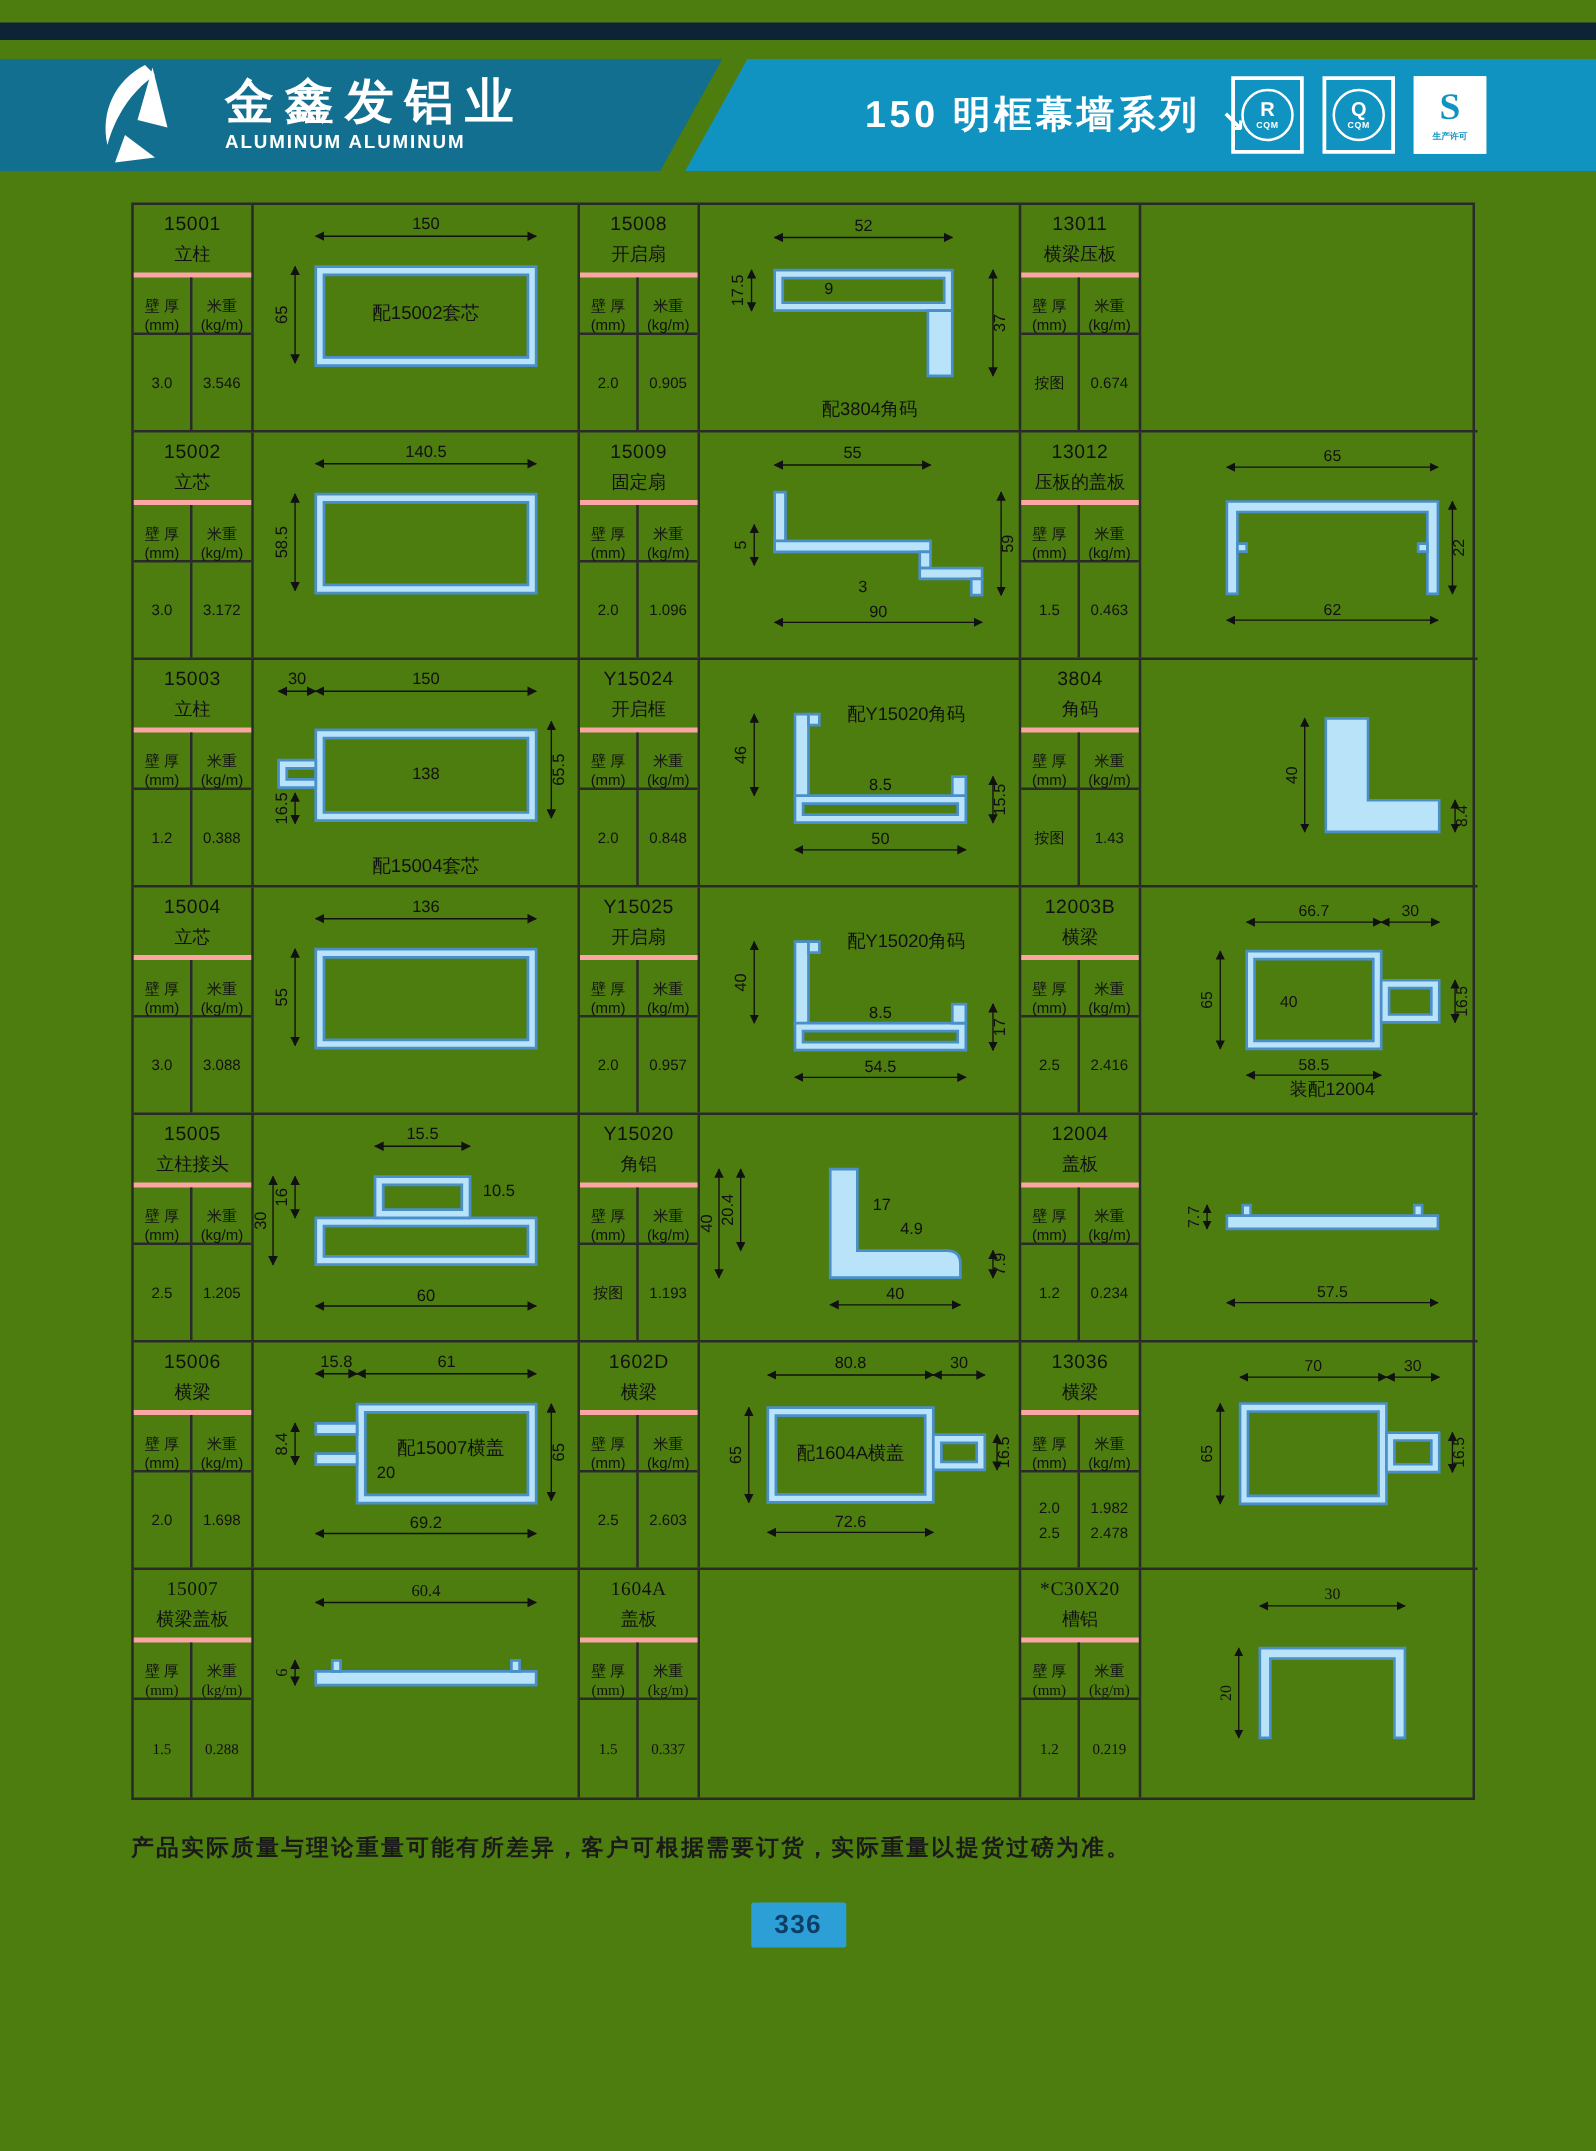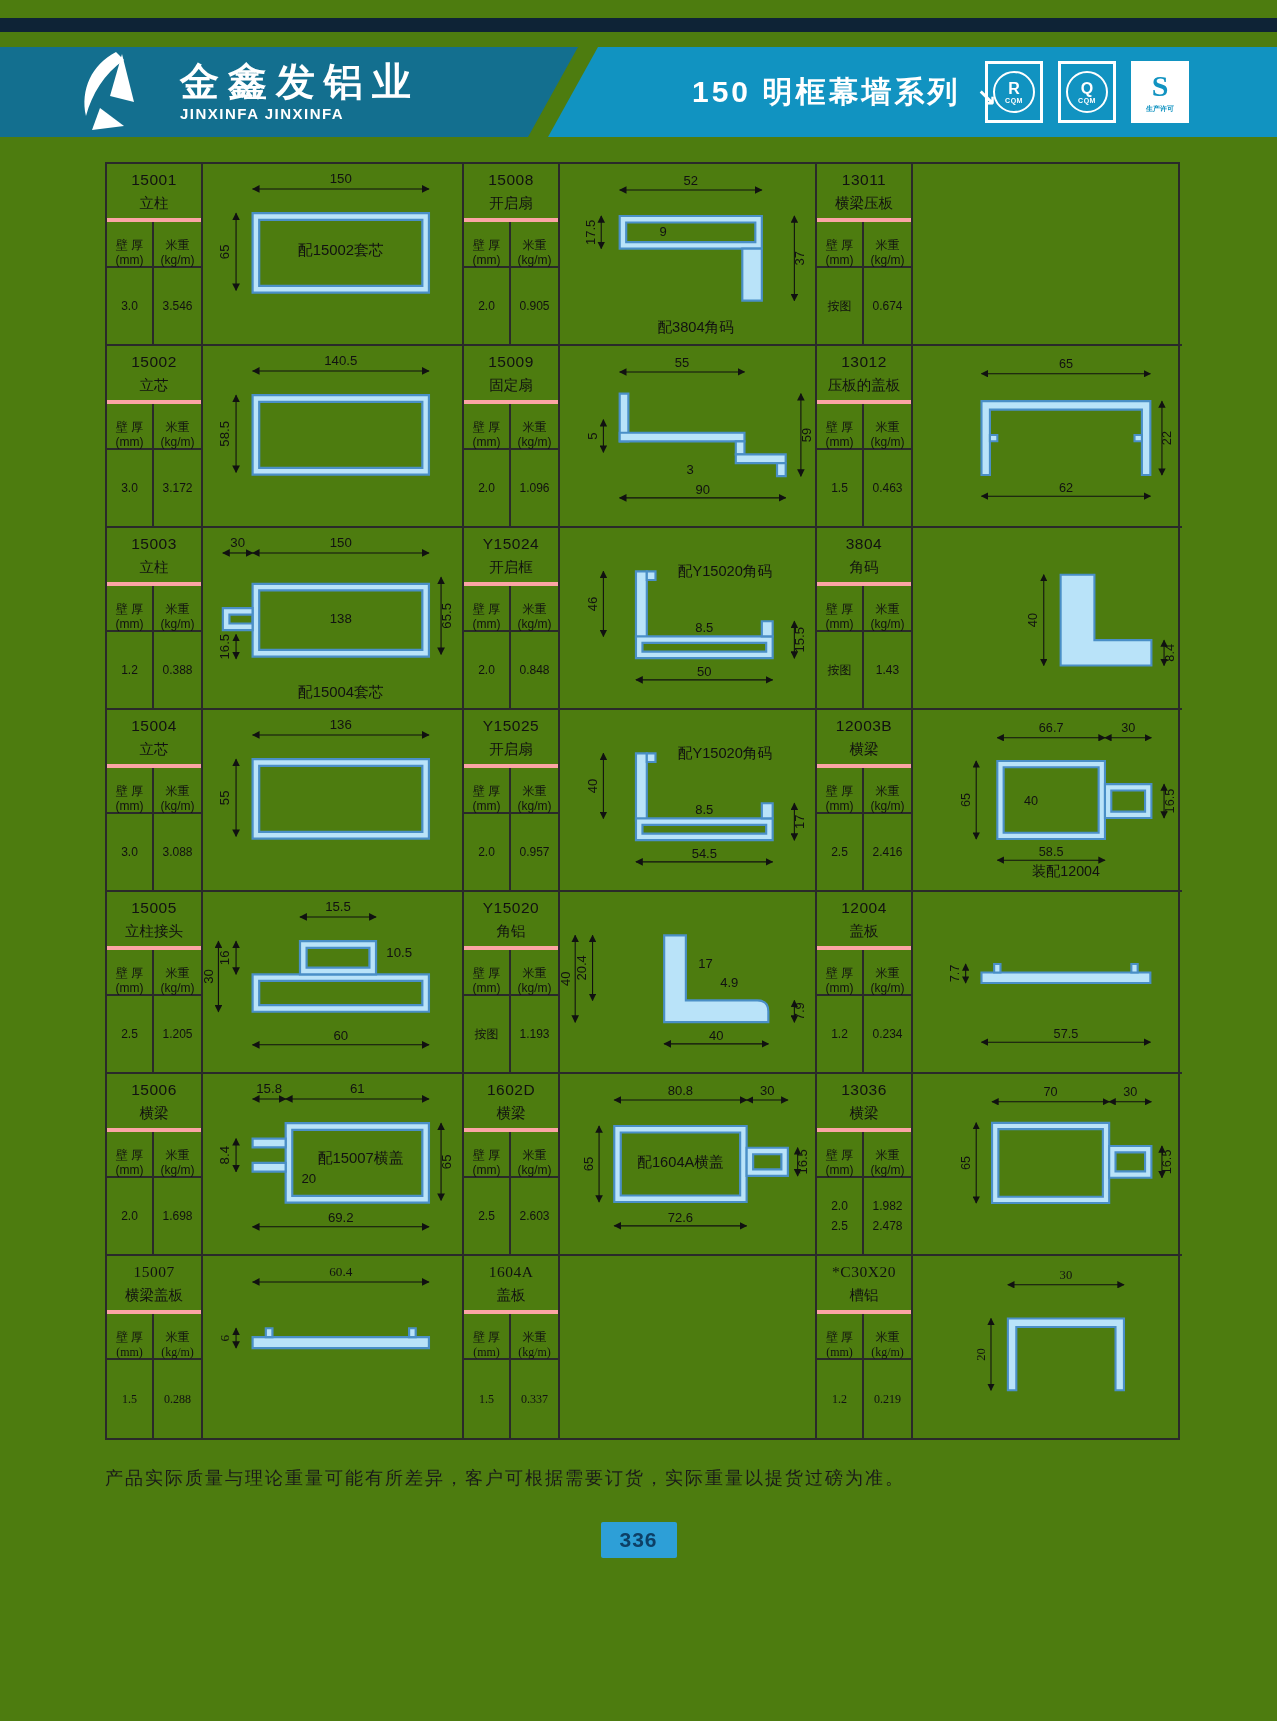--- a/index.html
+++ b/index.html
@@ -50,21 +50,21 @@
   .spec-v>div{display:flex;flex-direction:column;align-items:center;justify-content:center;
               font-size:12px;line-height:1.7;}
   .draw{position:relative;overflow:hidden;}
   .draw svg{width:100%;height:100%;display:block;}
   .prof{fill:#b9e3f9;stroke:#4a8fc7;stroke-width:2;fill-rule:evenodd;}
   .dim{stroke:#111;stroke-width:1;}
   .dimt{font-size:12px;fill:#111;}
   .notet{font-size:13.5px;fill:#111;}
 
   
-  .footnote{position:absolute;left:105px;top:1466px;font-size:18px;font-weight:normal;
+  .footnote{position:absolute;left:105px;top:1466px;font-size:18px;font-weight:bold;
             letter-spacing:2px;color:#1a1a1a;margin:0;}
   .pagebox{position:absolute;top:1522px;left:50%;transform:translateX(-50%);
            width:76px;height:36px;background:#2d9fd7;border-radius:2px;
            display:flex;align-items:center;justify-content:center;
            font-size:21px;font-weight:bold;color:#0d3f66;letter-spacing:1px;}
 </style>
 </head>
 <body>
 
 <svg width="0" height="0" style="position:absolute">
@@ -82,21 +82,21 @@
   <div class="hdr">
     <div class="hdr-left">
       <div class="brand">
         <svg width="92" height="84" viewBox="0 0 92 84">
           <path d="M44,2 C20,14 8,40 14,66 C20,44 32,24 52,10 Z" fill="#fff"></path>
           <path d="M50,4 L62,52 L38,46 Z" fill="#fff"></path>
           <path d="M28,58 L52,76 L20,80 Z" fill="#fff"></path>
         </svg>
         <div class="brand-txt">
           <div class="brand-cn">金鑫发铝业</div>
-          <div class="brand-en">JINXINFA JINXINFA</div>
+          <div class="brand-en">ALUMINUM ALUMINUM</div>
         </div>
       </div>
     </div>
     <div class="hdr-right">
       <div class="series-title">
         <span>150 明框幕墙系列</span><span class="arrow">↘</span>
       </div>
       <div class="badges">
           <div class="badge">
             <span class="circ">

